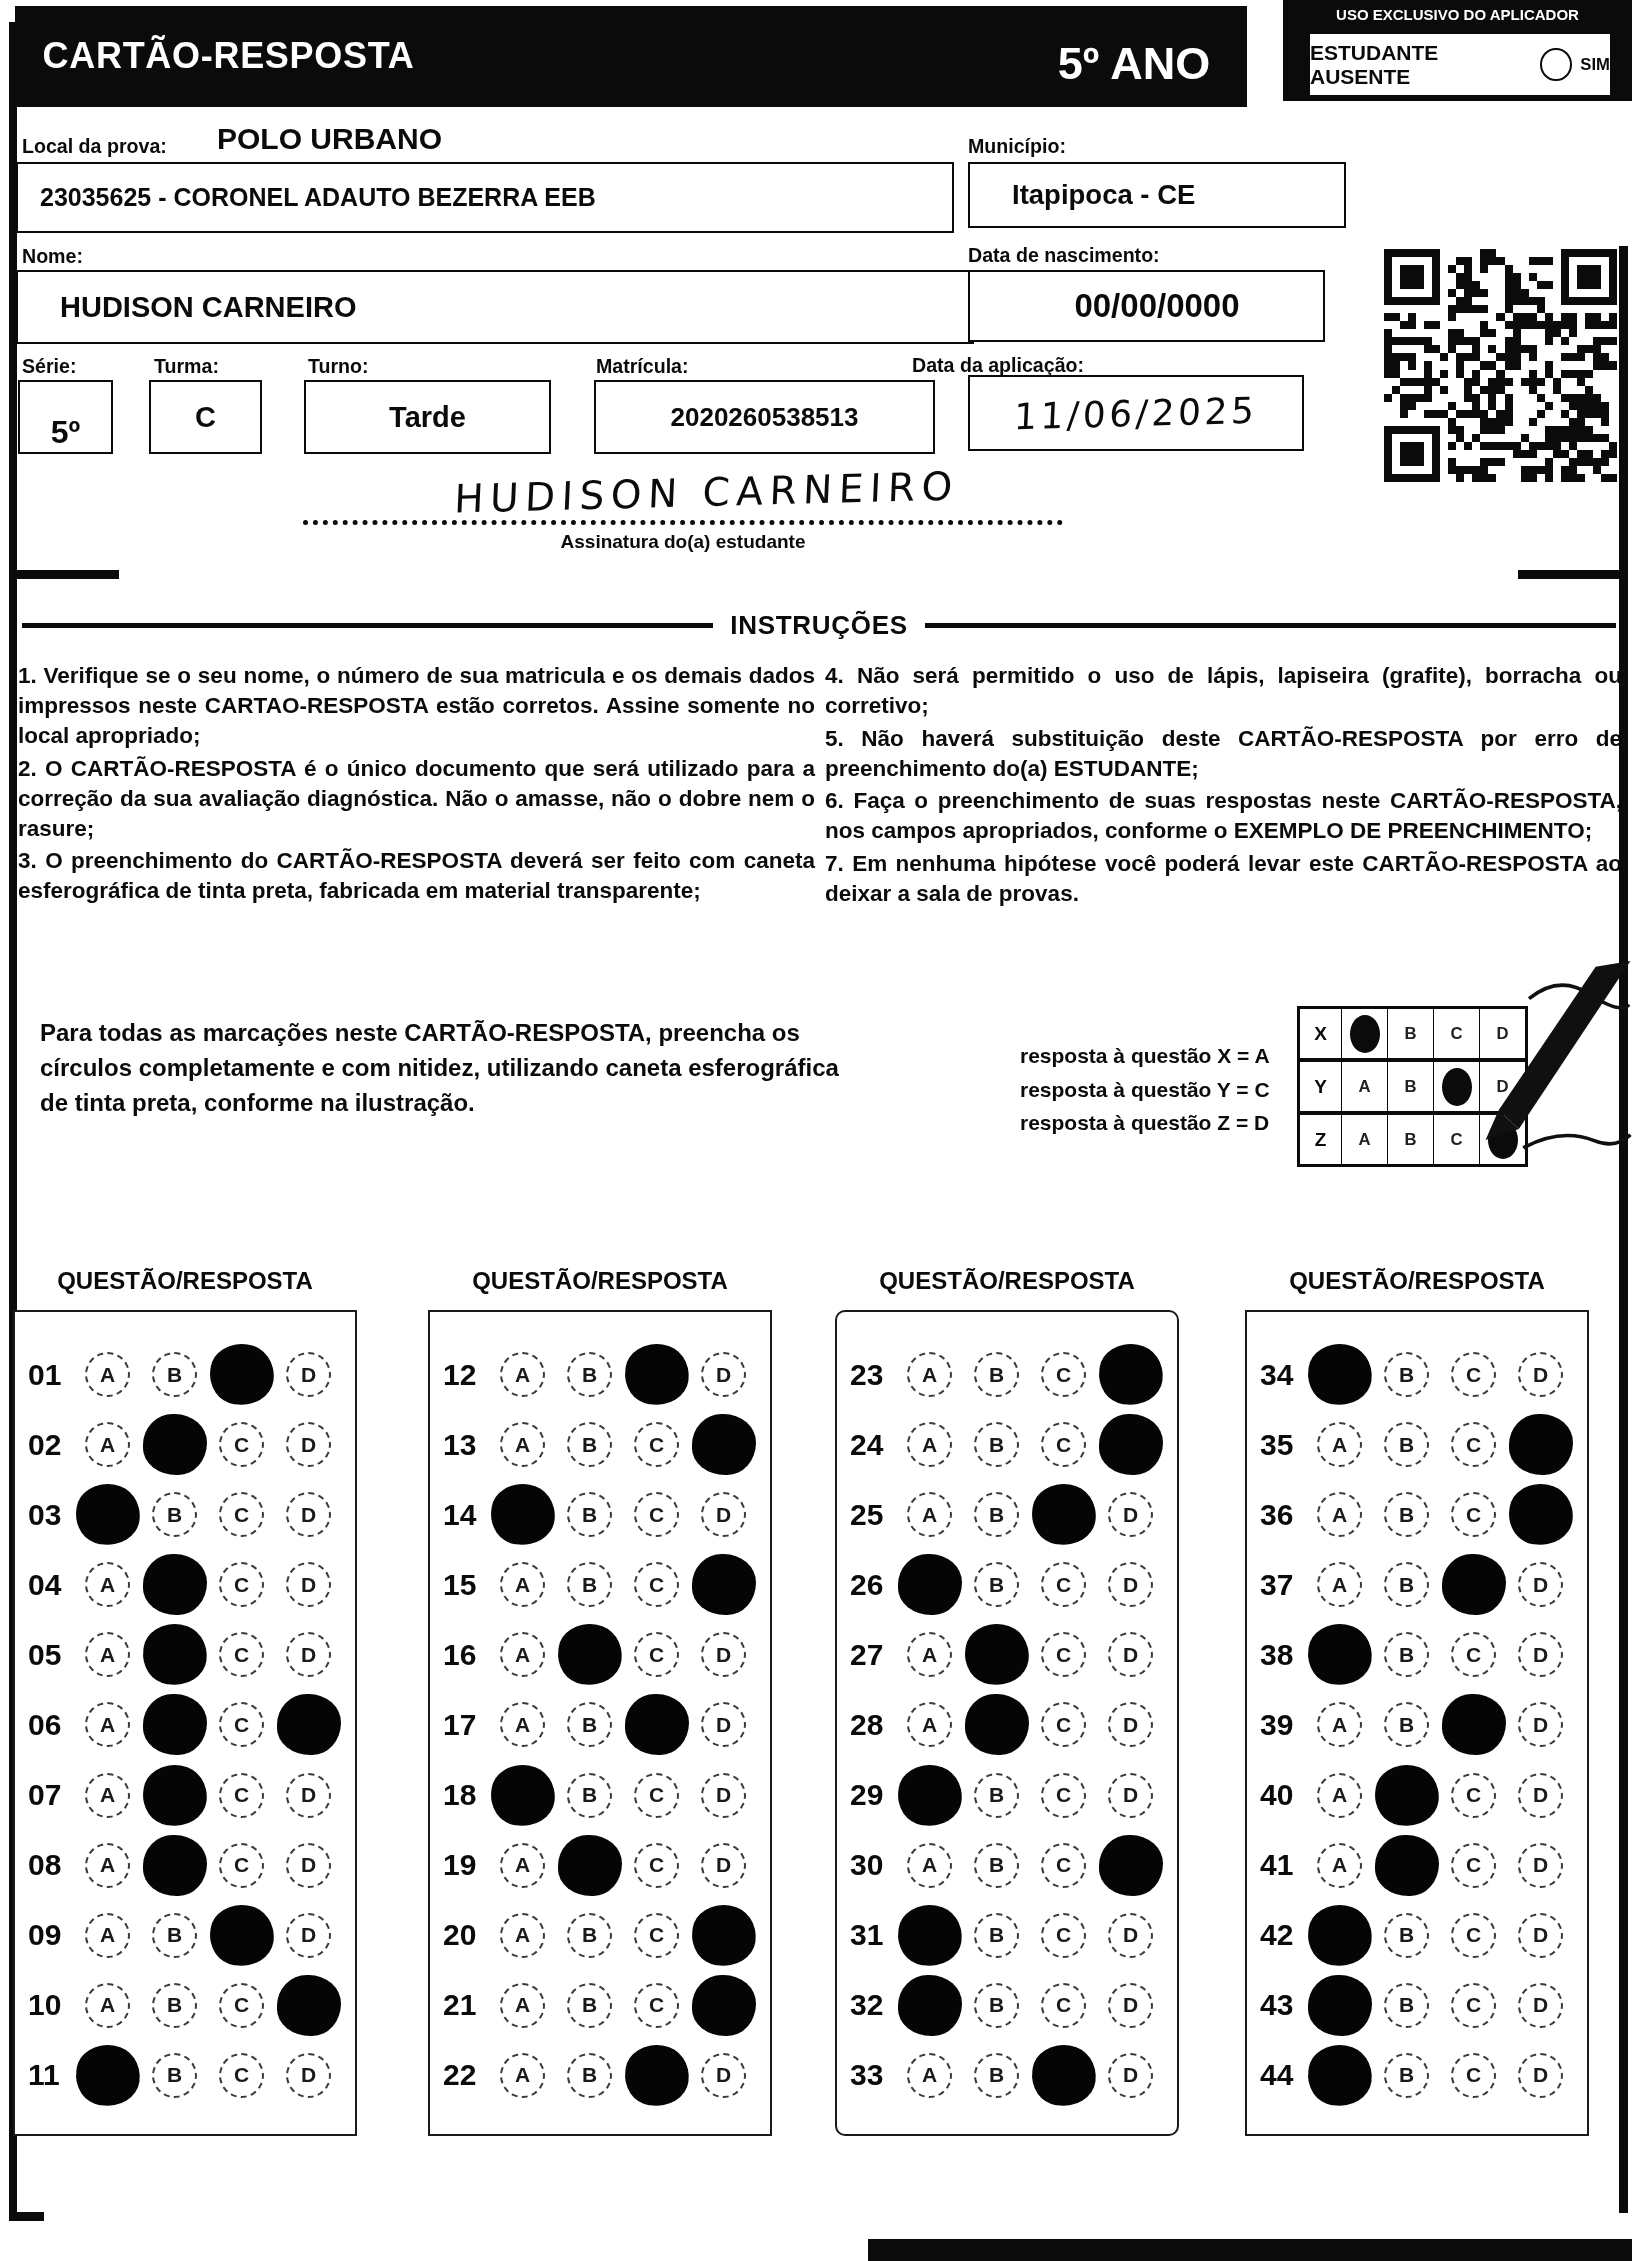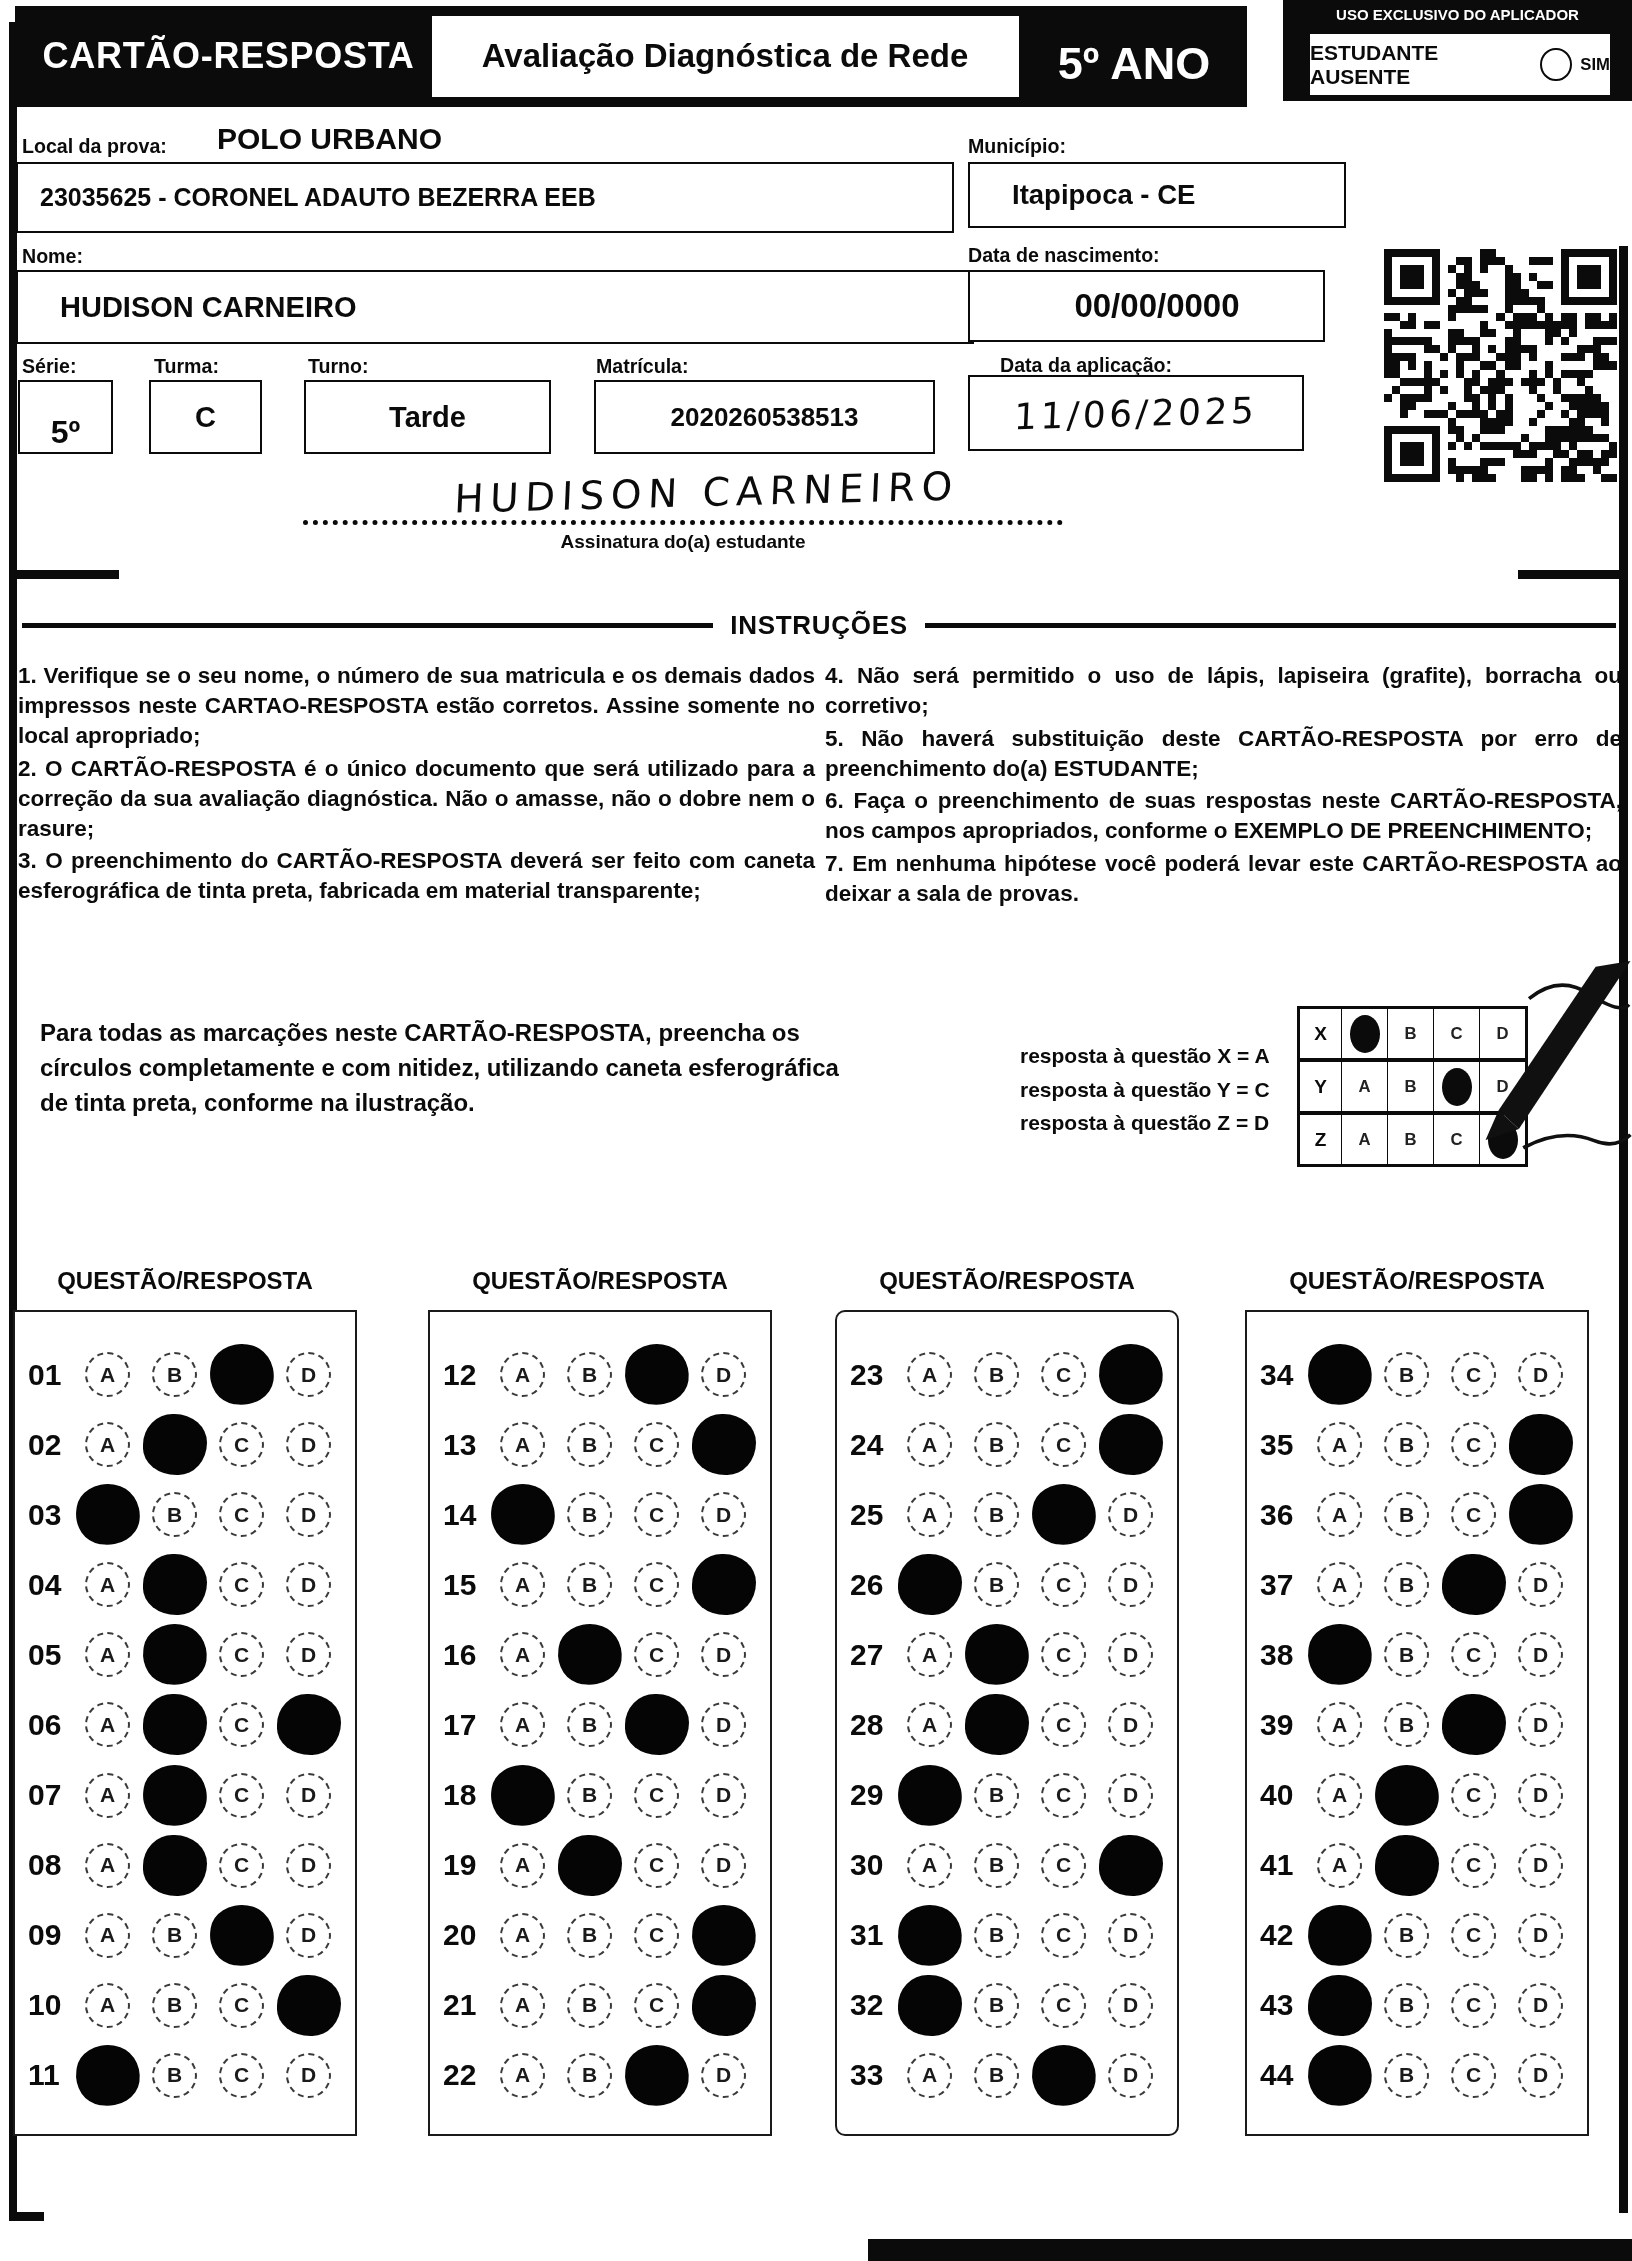--- a/index.html
+++ b/index.html
@@ -64,21 +64,20 @@
 
   <div class="abs edge" style="left:8.7px;top:22px;width:8.7px;height:2199px;"></div>
   <div class="abs edge" style="left:1619px;top:246px;width:8.7px;height:1967px;"></div>
   <div class="abs edge" style="left:8.7px;top:570px;width:110px;height:8.7px;"></div>
   <div class="abs edge" style="left:1518px;top:570px;width:110px;height:8.7px;"></div>
   <div class="abs edge" style="left:8.7px;top:2212px;width:35px;height:8.7px;"></div>
   <div class="abs edge" style="left:868px;top:2239px;width:764px;height:22px;"></div>
 
   <div class="abs hdr-black">
     <div class="hdr-title">CARTÃO-RESPOSTA</div>
-    <div class="hdr-exam">Avaliação Diagnóstica de Rede</div>
     <div class="hdr-grade">5º ANO</div>
   </div>
   <div class="abs aplicador">
     <div class="aplicador-title">USO EXCLUSIVO DO APLICADOR</div>
     <div class="absent-box">
       <span class="absent-label">ESTUDANTE AUSENTE</span>
       <span class="absent-bubble"></span>
       <span class="absent-sim">SIM</span>
     </div>
   </div>
@@ -117,21 +116,21 @@
   <div class="abs flabel" style="left:308px;top:355px;">Turno:</div>
   <div class="abs fbox" style="left:304px;top:380px;width:243px;height:70px;justify-content:center;">
     <span class="big" style="font-size:29px;">Tarde</span>
   </div>
 
   <div class="abs flabel" style="left:596px;top:355px;">Matrícula:</div>
   <div class="abs fbox" style="left:594px;top:380px;width:337px;height:70px;justify-content:center;">
     <span class="big" style="font-size:26px;">2020260538513</span>
   </div>
 
-  <div class="abs flabel" style="left:1000px;top:354px;">Data da aplicação:</div>
+  <div class="abs flabel" style="left:912px;top:354px;">Data da aplicação:</div>
   <div class="abs fbox" style="left:968px;top:375px;width:332px;height:72px;justify-content:center;">
     <span class="hand" style="font-size:36px;letter-spacing:3.6px;">11/06/2025</span>
   </div>
 
   <div class="abs" style="left:1384px;top:249px;width:233px;height:233px;">
     <svg id="qr-svg" width="233" height="233" viewBox="0 0 29 29" shape-rendering="crispEdges">
         <rect x="12" y="0" width="1" height="1" fill="#0b0b0b"></rect>
         <rect x="13" y="0" width="1" height="1" fill="#0b0b0b"></rect>
         <rect x="9" y="1" width="1" height="1" fill="#0b0b0b"></rect>
         <rect x="10" y="1" width="1" height="1" fill="#0b0b0b"></rect>

